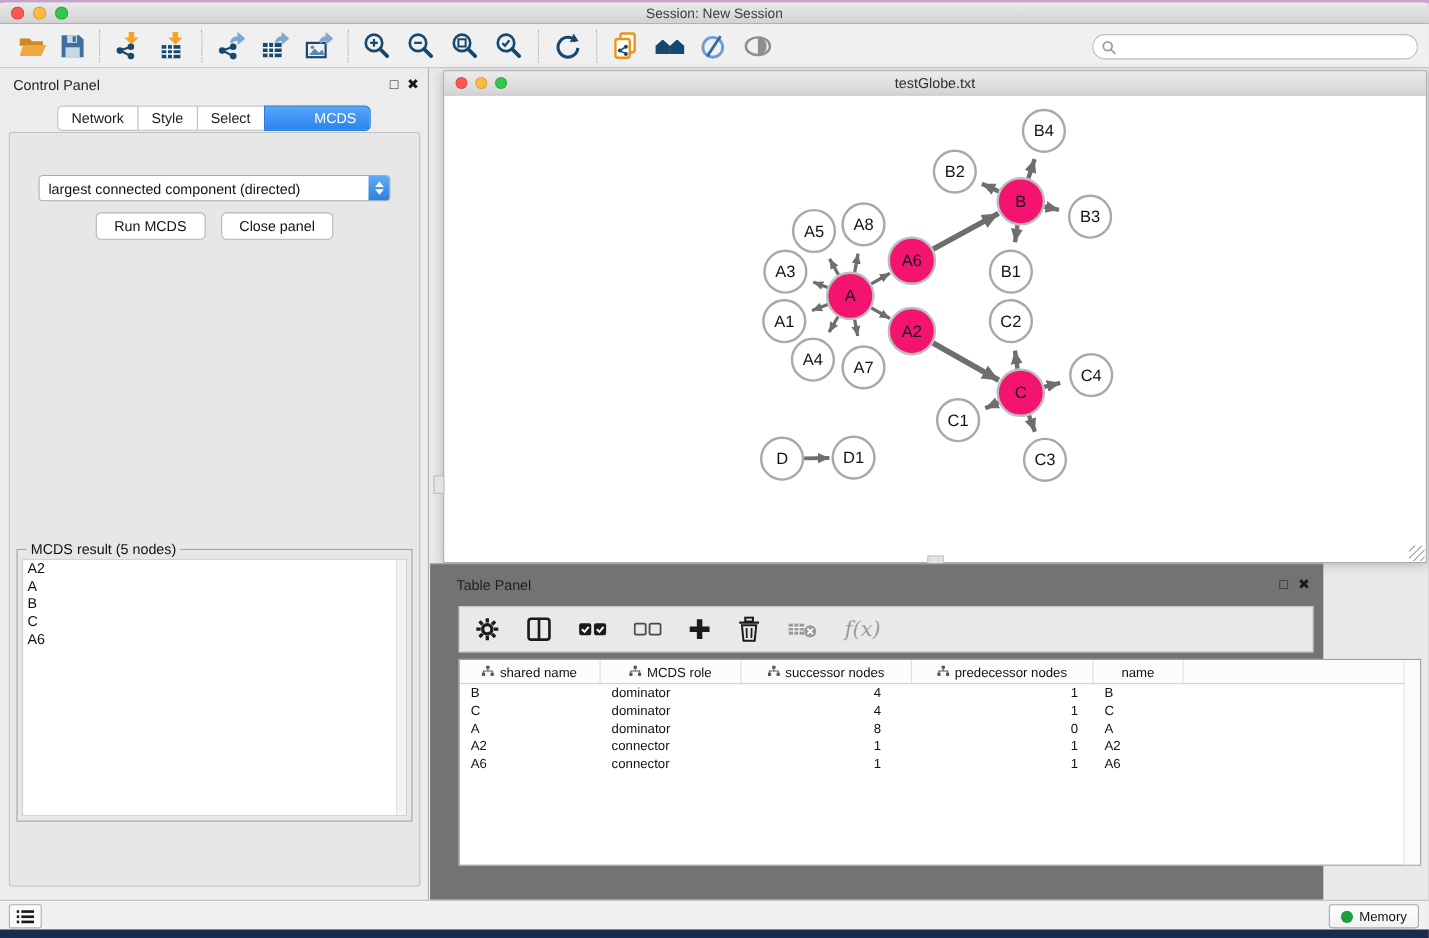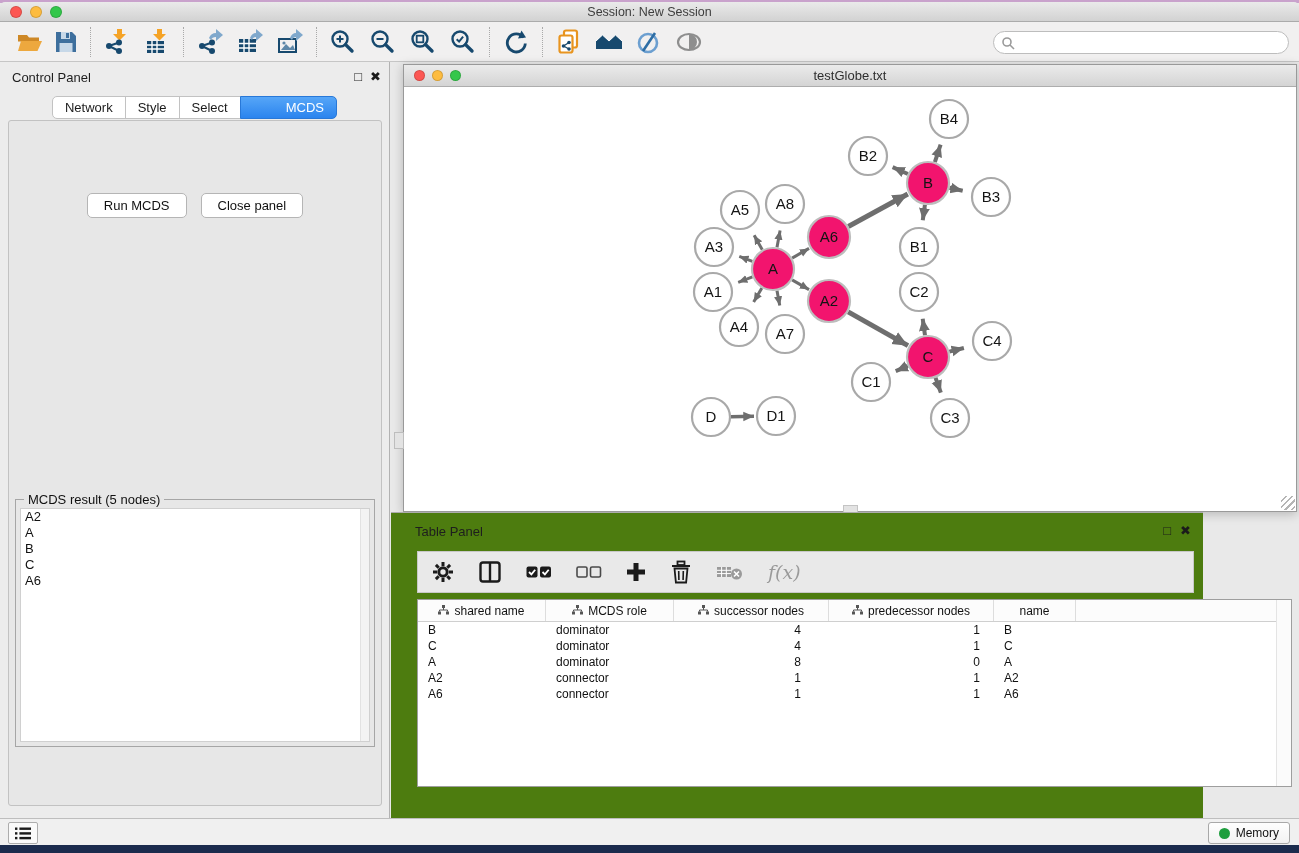--- a/index.html
+++ b/index.html
@@ -82,21 +82,21 @@
   .resize-grip { position:absolute; right:1px; bottom:1px; width:14px; height:14px;
     background:repeating-linear-gradient(135deg, transparent 0 3px, #B5B5B5 3px 4.5px); }
 
   .split-handle-v { position:absolute; left:394px; top:432px; width:10px; height:17px;
     background:#E3E3E3; border:1px solid #BDBDBD; }
   .split-handle-h { position:absolute; left:843px; top:505px; width:15px; height:8px;
     background:#E3E3E3; border:1px solid #C4C4C4; }
 
   
   .table-panel { position:absolute; left:391px; top:512px; width:812px; height:306px;
-    background:#4d7c0f; border-top:1px solid #ADADAD; }
+    background:#737373; border-top:1px solid #ADADAD; }
   .tp-head { position:absolute; left:0; top:0; width:100%; height:34px; }
   .tp-title { position:absolute; left:24px; top:11px; font-size:13px; color:#1e1e1e; }
   .tp-btns { position:absolute; right:12px; top:10px; font-size:13px; color:#1b1b1b; display:flex; gap:9px; }
   .tp-toolbar { position:absolute; left:26px; right:9px; top:38px; height:42px; background:#E9E9E9;
     border:1px solid #C8C8C8; display:flex; align-items:center; padding-left:14px; gap:24px; }
   .tt-icon { display:flex; align-items:center; justify-content:center; height:26px; }
   .fx { font-family:"DejaVu Serif", serif; font-style:italic; font-size:19px; color:#9A9A9A; }
 
   .data-table { position:absolute; left:26px; top:86px; width:875px; height:188px; background:#fff;
     border:1px solid #9E9E9E; overflow:hidden; }
@@ -277,20 +277,27 @@
         <span>✖</span>
       </div>
     </div>
     <div class="seg-group cp-tabs">
         <span class="seg-btn">Network</span>
         <span class="seg-btn">Style</span>
         <span class="seg-btn">Select</span>
         <span class="seg-btn active">MCDS</span>
       </div>
     <div class="cp-body">
+      <div class="dropdown">
+        <div class="dd-text">largest connected component (directed)</div>
+        <div class="dd-stepper">
+          <div class="dd-up"></div>
+            <div class="dd-down"></div>
+        </div>
+      </div>
       <div class="cp-buttons">
         <button class="push-btn">Run MCDS</button>
         <button class="push-btn">Close panel</button>
       </div>
       <div class="groupbox">
         <div class="gb-title">MCDS result (5 nodes)</div>
         <div class="gb-list">
           <div>
               <div class="list-item">A2</div>
               <div class="list-item">A</div>

